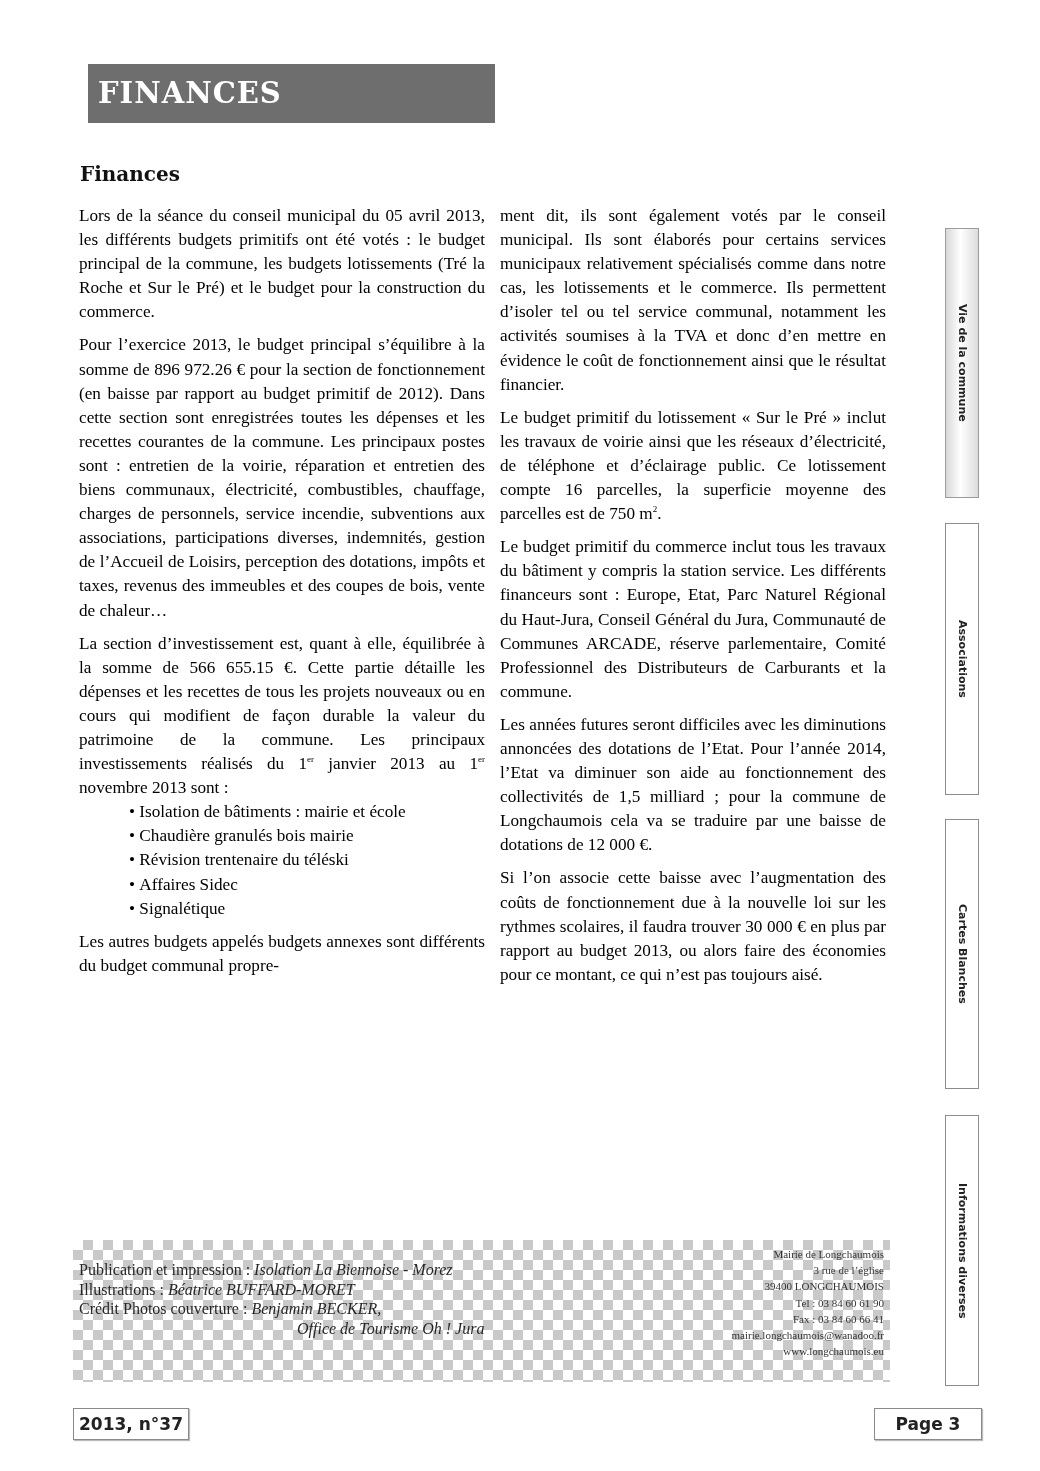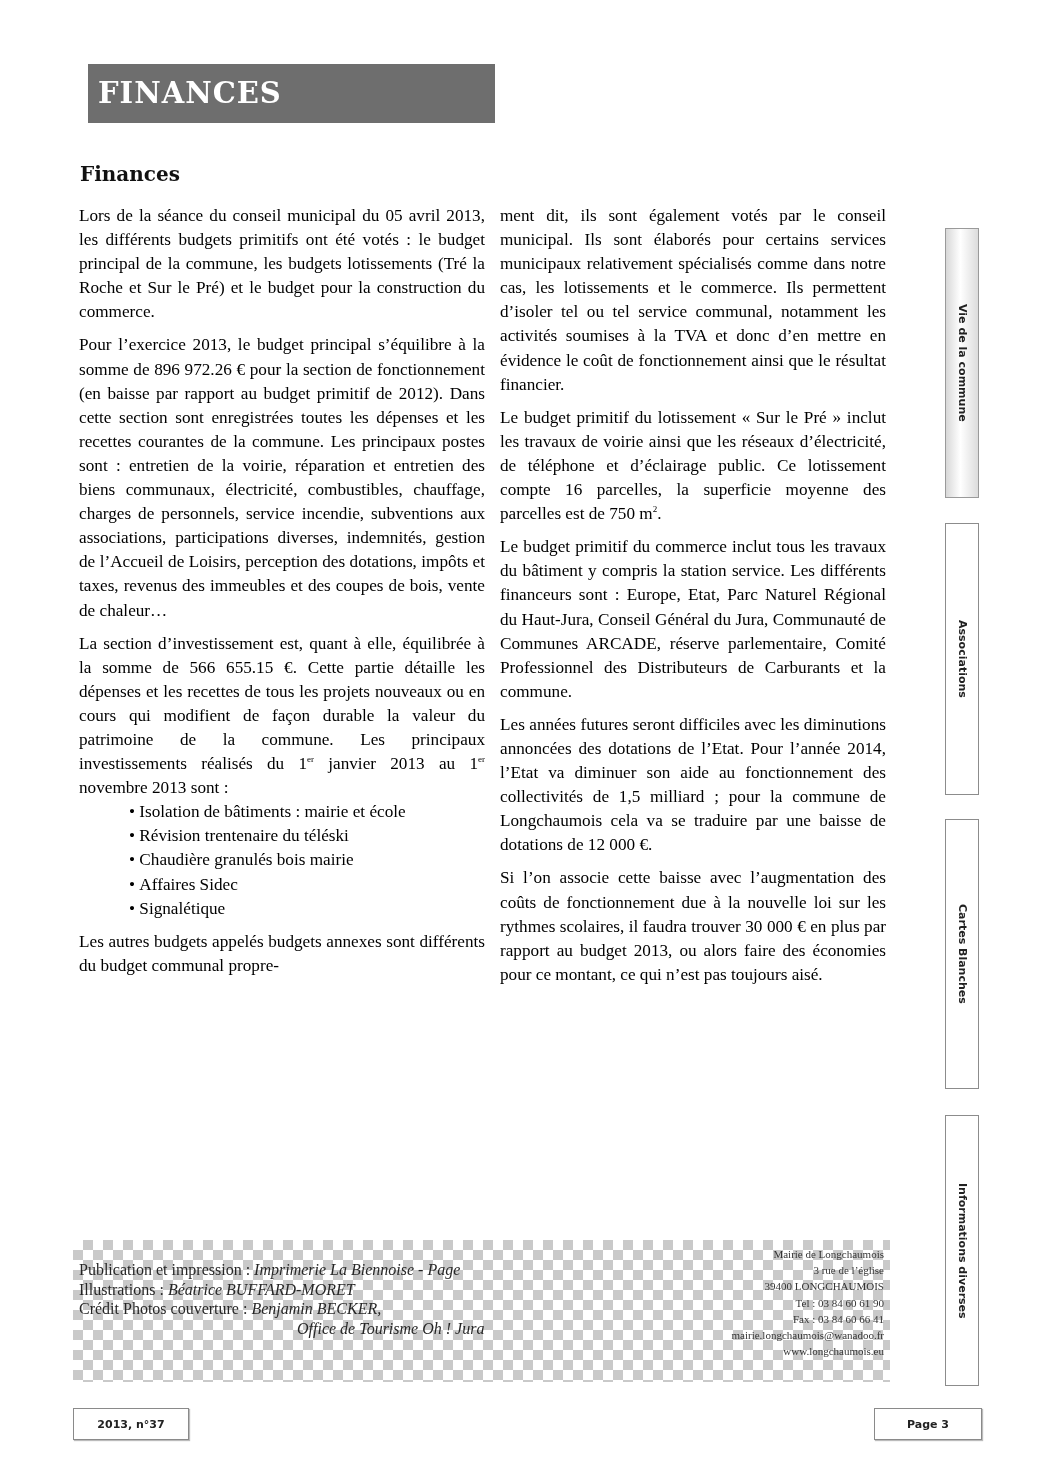--- a/index.html
+++ b/index.html
@@ -60,42 +60,42 @@
     .credits-left .val { font-style: italic; }
     .credits-left .indent { padding-left: 218px; font-style: italic; text-align: center; }
     .credits-right {
       position: absolute; right: 6px; top: 6px; text-align: right;
       font-family: "Liberation Serif", serif; font-size: 11px; line-height: 16.2px; color: #2a2a2a;
     }
     .footer-box {
       position: absolute; top: 1408px; height: 32px; border: 1px solid #8a8a8a;
       box-sizing: border-box; box-shadow: 1px 1px 1px #bbb;
       display: flex; align-items: center; justify-content: center;
-      font-family: "DejaVu Sans", sans-serif; font-weight: bold; font-size: 11px; color: #222;
+      font-family: "DejaVu Sans", sans-serif; font-weight: bold; font-size: 17px; color: #222;
     }
     .footer-issue { left: 73px; width: 116px; }
     .footer-page { left: 826px; width: 108px; margin-left: 48px; }
   </style>
 </head>
 <body>
 
 <div class="header-bar">
   <span>FINANCES</span>
 </div>
 
 <div class="section-title">Finances</div>
 
 <div class="col col-left">
   <p>Lors de la séance du conseil municipal du 05 avril 2013, les différents budgets primitifs ont été votés : le budget principal de la commune, les budgets lotissements (Tré la Roche et Sur le Pré) et le budget pour la construction du commerce.</p>
   <p>Pour l’exercice 2013, le budget principal s’équilibre à la somme de 896 972.26 € pour la section de fonctionnement (en baisse par rapport au budget primitif de 2012). Dans cette section sont enregistrées toutes les dépenses et les recettes courantes de la commune. Les principaux postes sont : entretien de la voirie, réparation et entretien des biens communaux, électricité, combustibles, chauffage, charges de personnels, service incendie, subventions aux associations, participations diverses, indemnités, gestion de l’Accueil de Loisirs, perception des dotations, impôts et taxes, revenus des immeubles et des coupes de bois, vente de chaleur…</p>
   <p><span>La section d’investissement est, quant à elle, équilibrée à la somme de 566 655.15 €. Cette partie détaille les dépenses et les recettes de tous les projets nouveaux ou en cours qui modifient de façon durable la valeur du patrimoine de la commune. Les principaux investissements réalisés du 1</span><sup>er</sup><span> janvier 2013 au 1</span><sup>er</sup><span> novembre 2013 sont :</span></p>
   <ul>
     <li>Isolation de bâtiments : mairie et école</li>
+    <li>Chaudière granulés bois mairie</li>
     <li>Révision trentenaire du téléski</li>
-    <li>Chaudière granulés bois mairie</li>
     <li>Affaires Sidec</li>
     <li>Signalétique</li>
   </ul>
   <p>Les autres budgets appelés budgets annexes sont différents du budget communal propre-</p>
 </div>
 
 <div class="col col-right">
   <p>ment dit, ils sont également votés par le conseil municipal. Ils sont élaborés pour certains services municipaux relativement spécialisés comme dans notre cas, les lotissements et le commerce. Ils permettent d’isoler tel ou tel service communal, notamment les activités soumises à la TVA et donc d’en mettre en évidence le coût de fonctionnement ainsi que le résultat financier.</p>
   <p><span>Le budget primitif du lotissement « Sur le Pré » inclut les travaux de voirie ainsi que les réseaux d’électricité, de téléphone et d’éclairage public. Ce lotissement compte 16 parcelles, la superficie moyenne des parcelles est de 750 m</span><sup>2</sup><span>.</span></p>
   <p>Le budget primitif du commerce inclut tous les travaux du bâtiment y compris la station service. Les différents financeurs sont : Europe, Etat, Parc Naturel Régional du Haut-Jura, Conseil Général du Jura, Communauté de Communes ARCADE,  réserve parlementaire, Comité Professionnel des Distributeurs de Carburants et la commune.</p>
@@ -111,21 +111,21 @@
 </div>
 <div class="side-tab" style="top:819px;height:270px;">
   <span>Cartes Blanches</span>
 </div>
 <div class="side-tab" style="top:1115px;height:271px;">
   <span>Informations diverses</span>
 </div>
 
 <div class="credits">
   <div class="credits-left">
-    <div><span class="lbl">Publication et impression : </span><span class="val">Imprimerie La Biennoise - Page</span></div>
+    <div><span class="lbl">Publication et impression : </span><span class="val">Isolation La Biennoise - Morez</span></div>
     <div><span class="lbl">Illustrations : </span><span class="val">Béatrice BUFFARD-MORET</span></div>
     <div><span class="lbl">Crédit Photos couverture : </span><span class="val">Benjamin BECKER,</span></div>
     <div class="indent">Office de Tourisme Oh ! Jura</div>
   </div>
   <div class="credits-right">
     <div>Mairie de Longchaumois</div>
     <div>3 rue de l’église</div>
     <div>39400 LONGCHAUMOIS</div>
     <div>Tel : 03 84 60 61 90</div>
     <div>Fax : 03 84 60 66 41</div>

